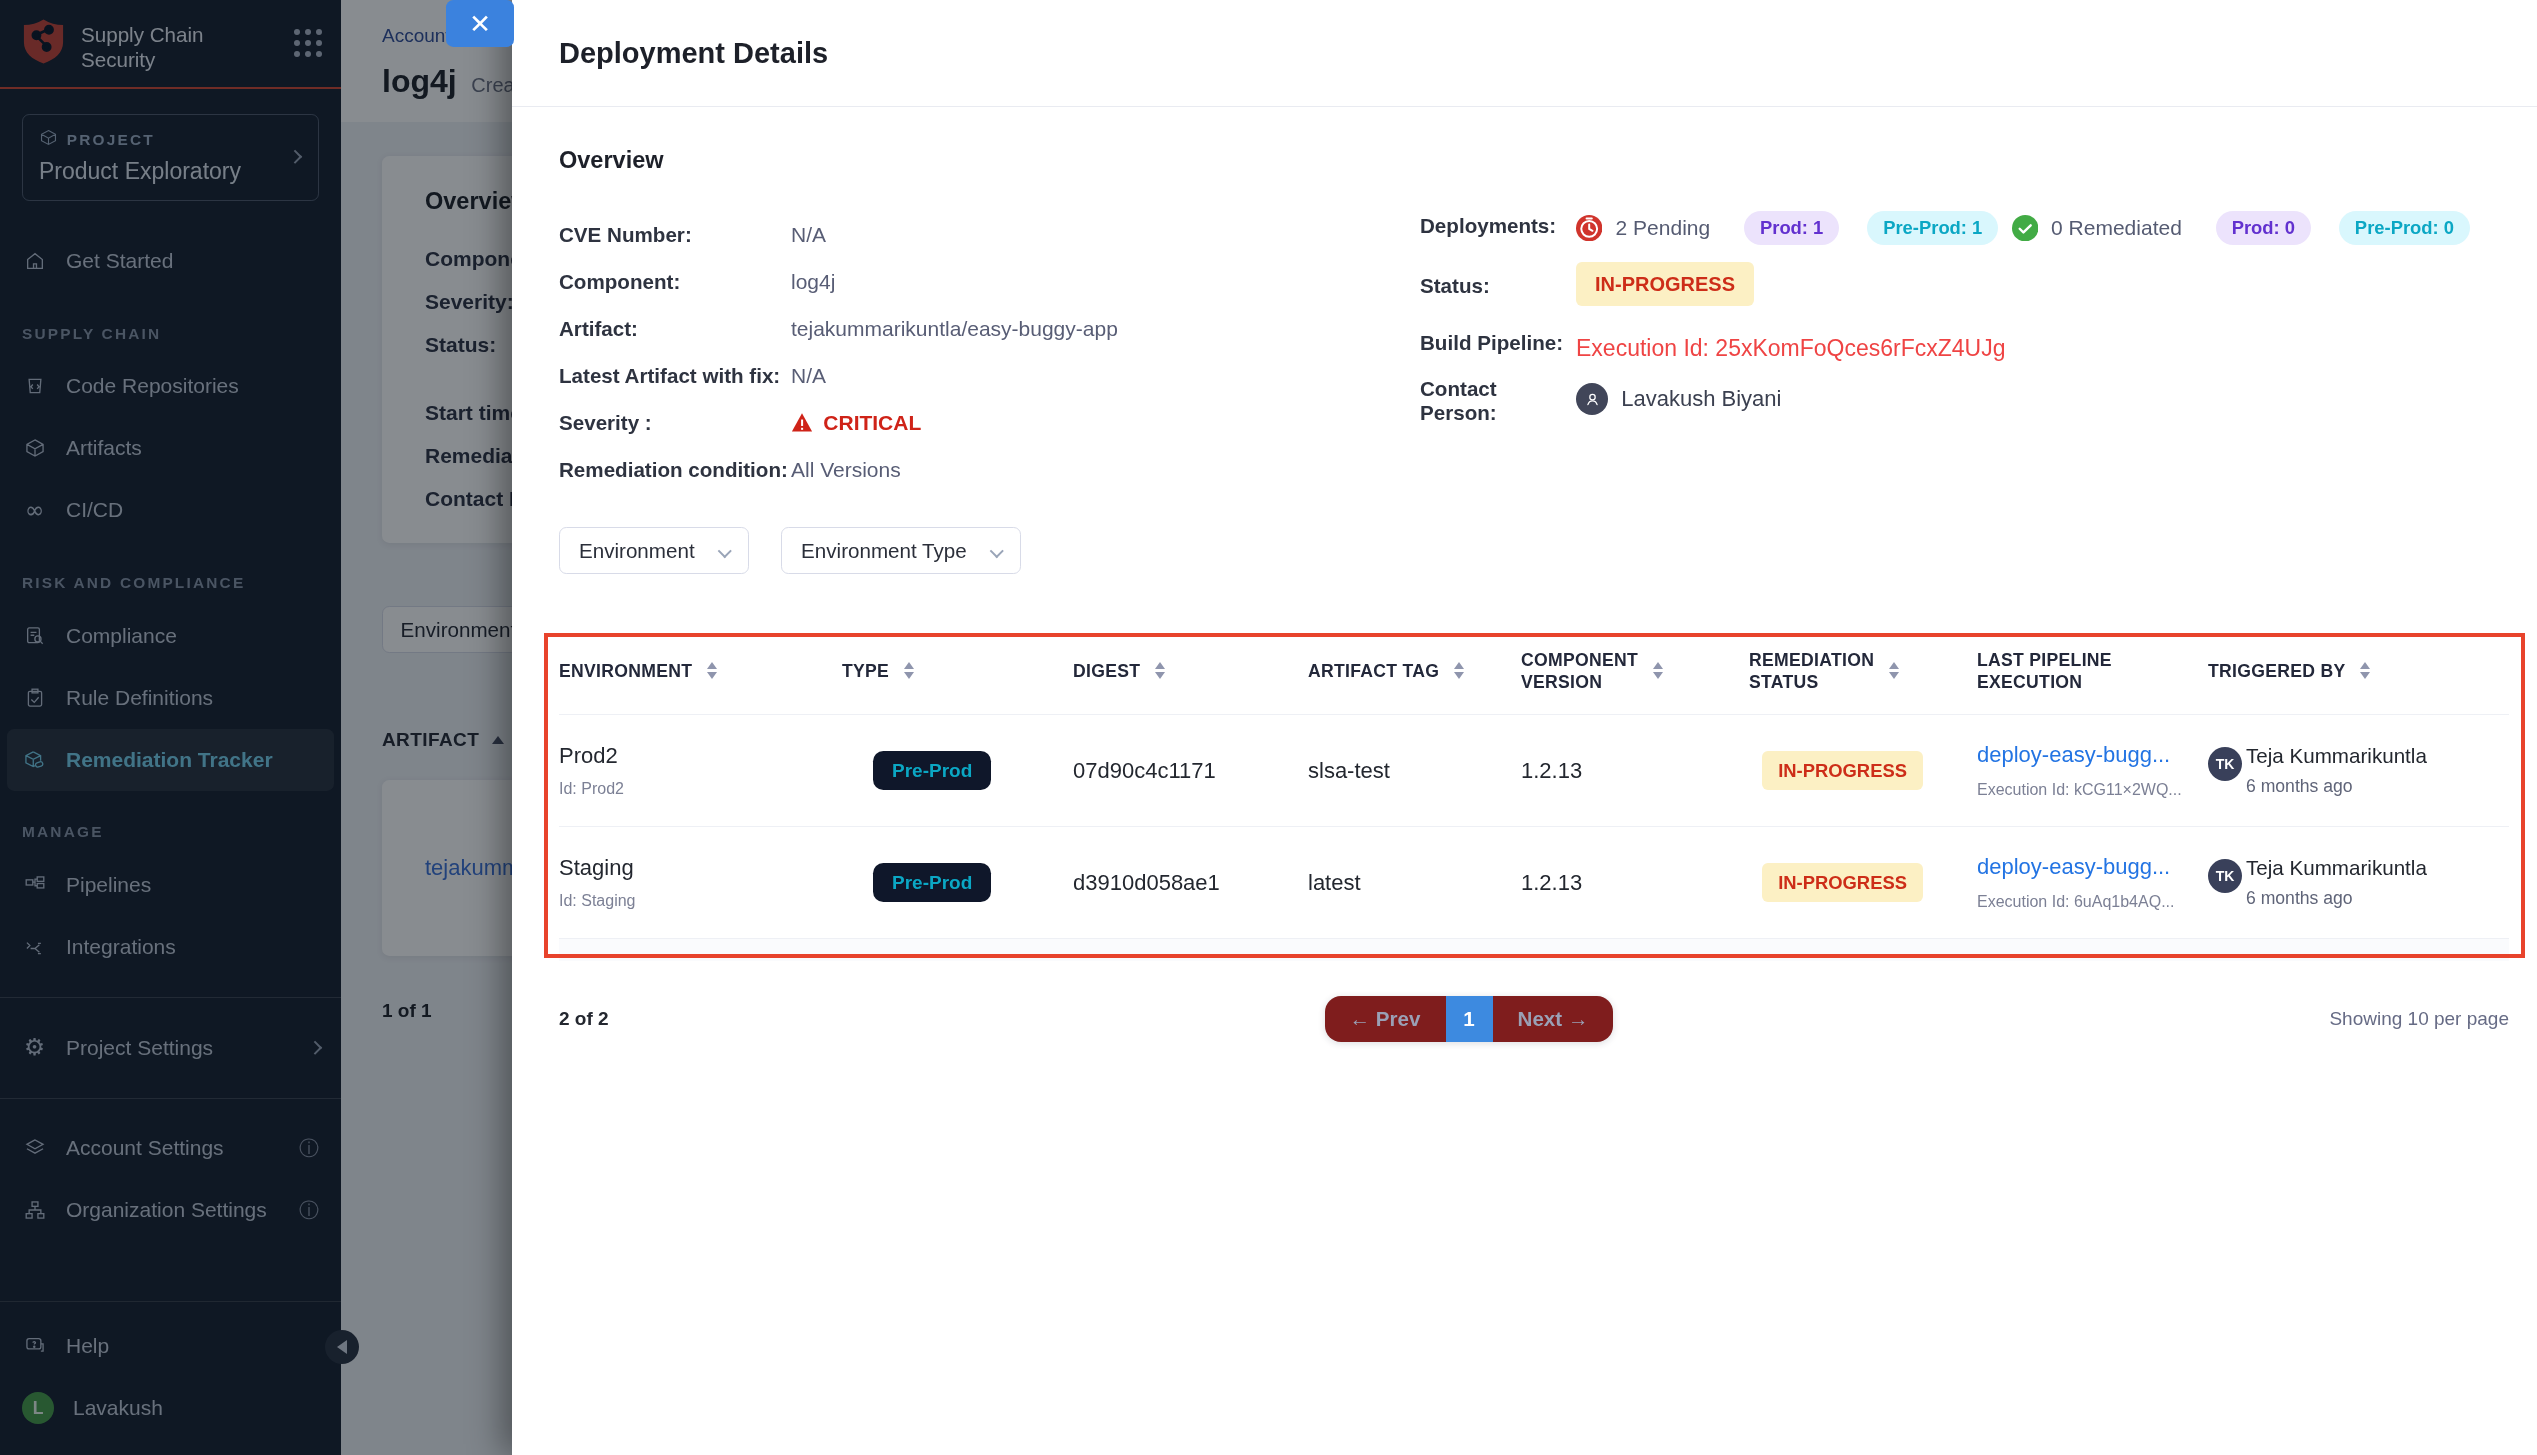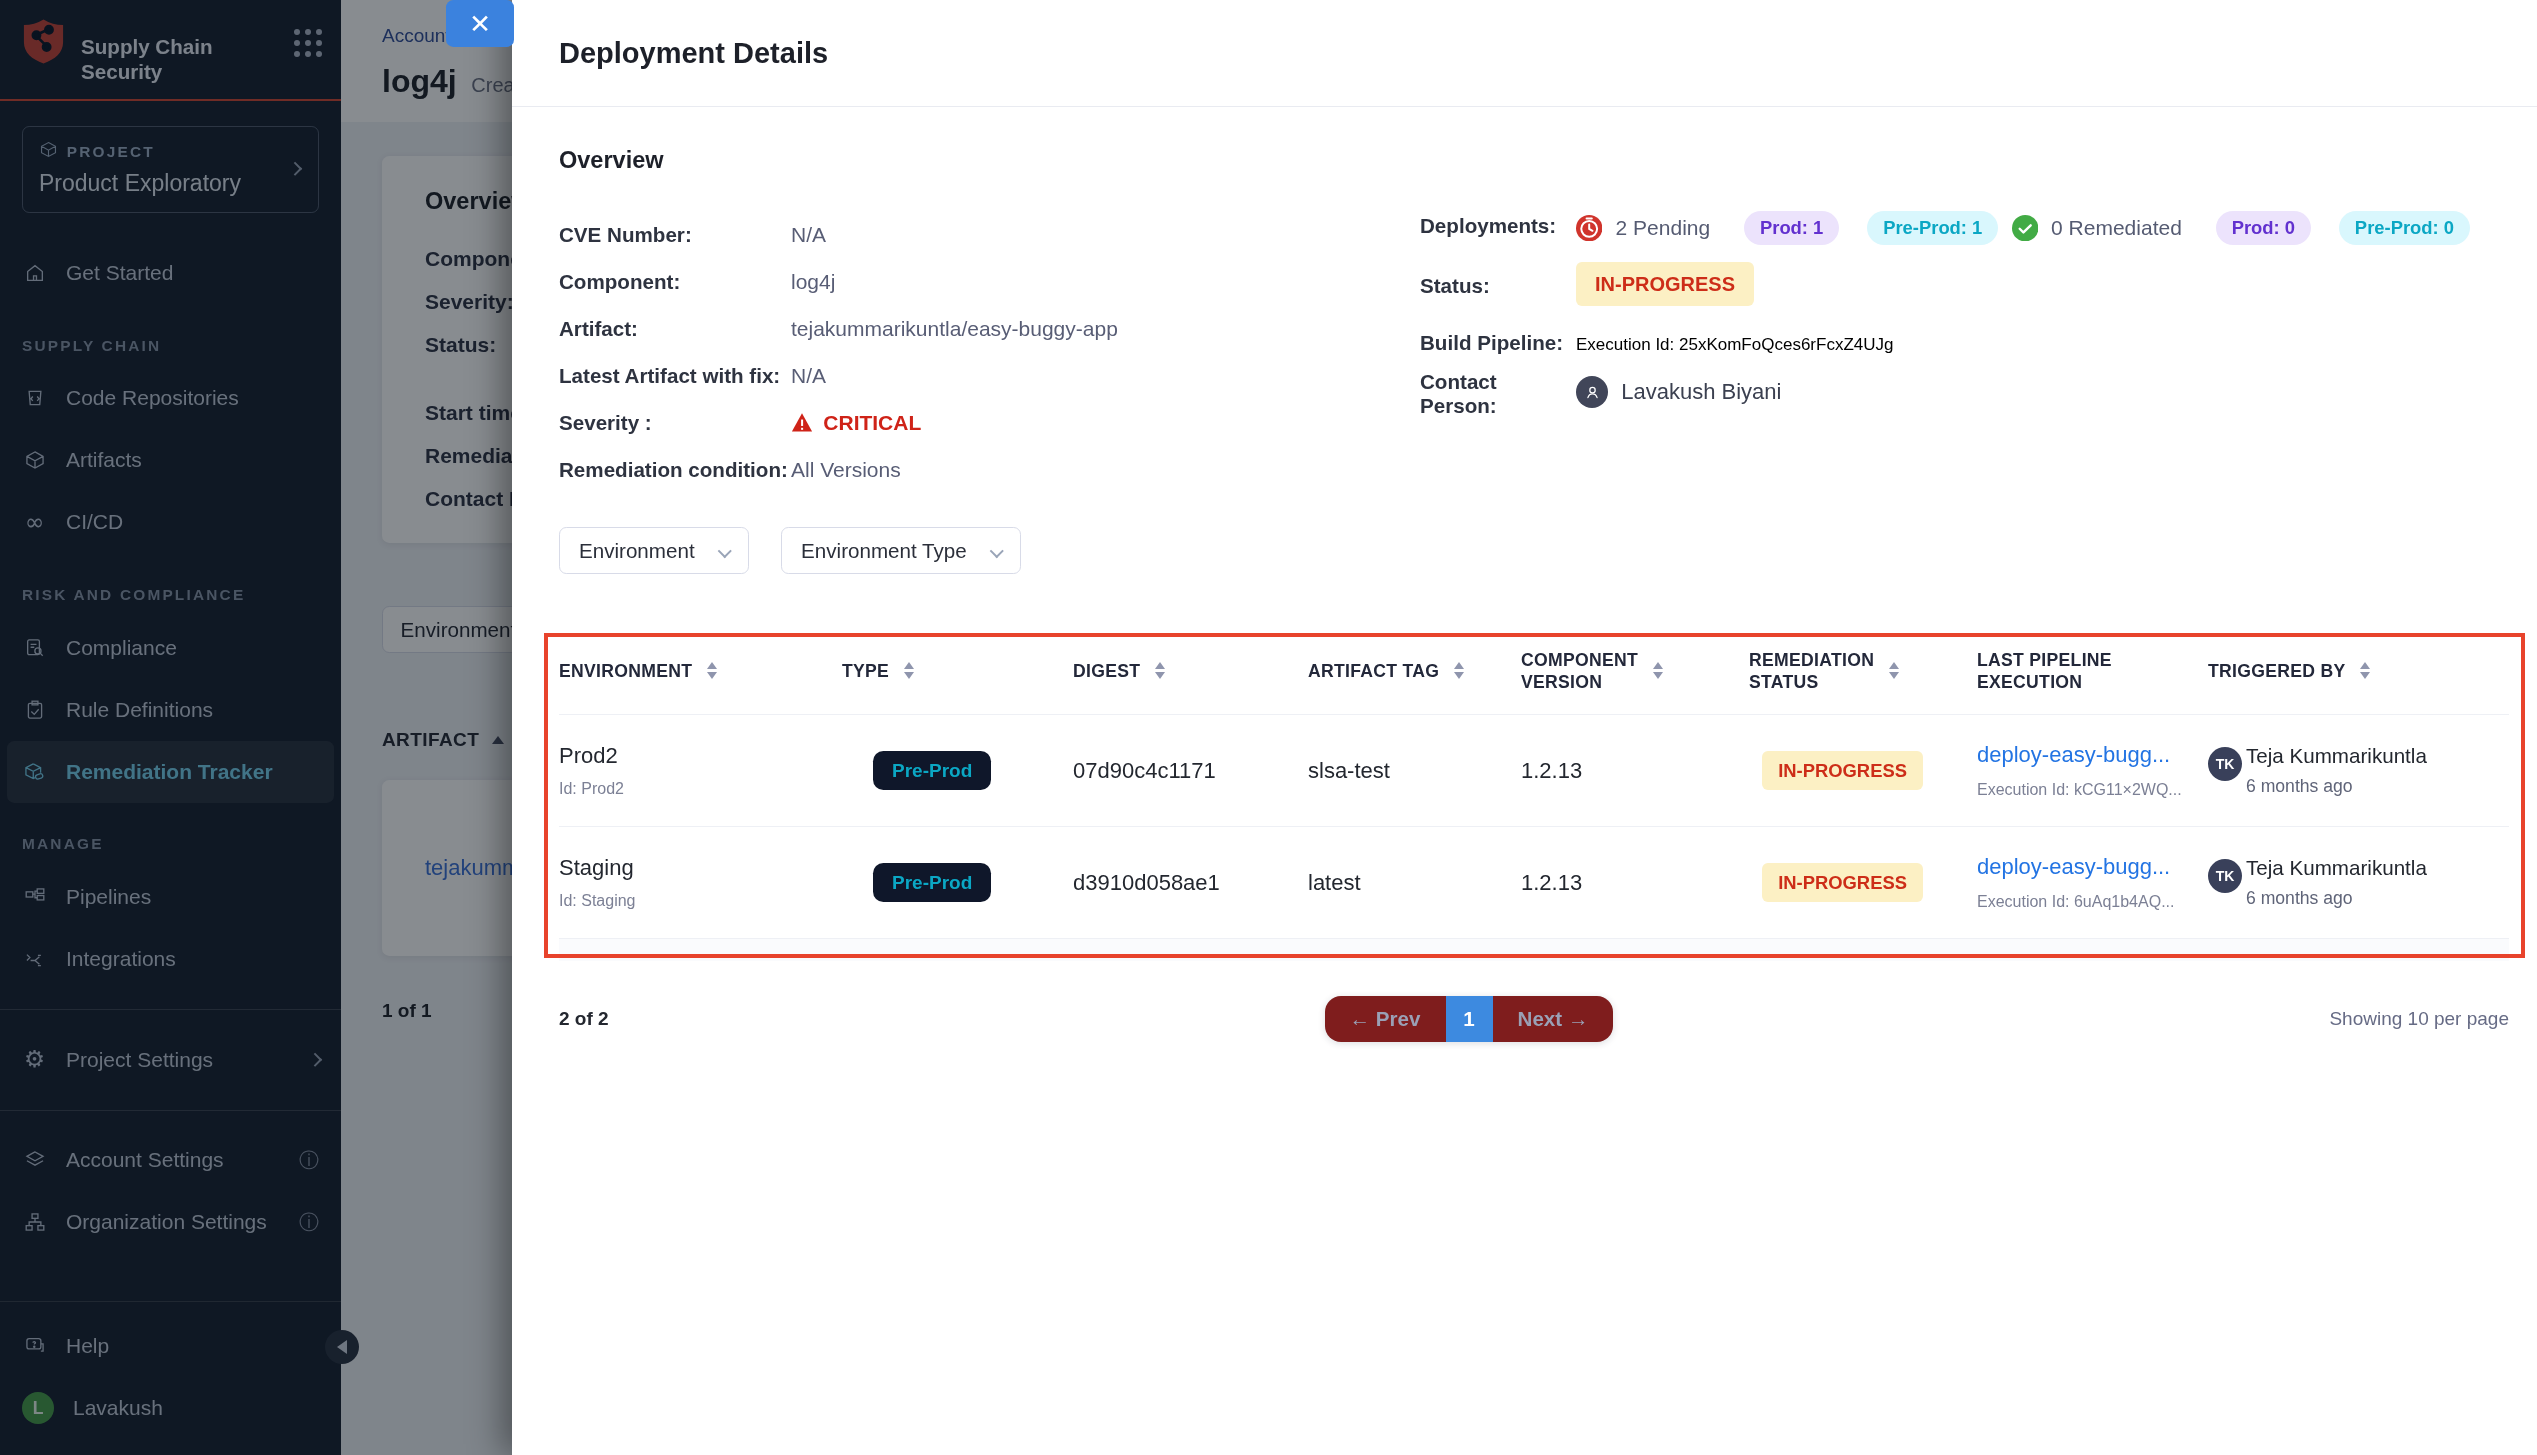--- a/index.html
+++ b/index.html
@@ -5,21 +5,21 @@
   * { box-sizing: border-box; margin: 0; padding: 0; }
   html,body { width:2538px; height:1455px; overflow:hidden; background:#fff;
               font-family:"Liberation Sans", sans-serif; }
   .stage { position:relative; width:2538px; height:1455px; }
 
   
   .sidebar { position:absolute; left:0; top:0; width:341px; height:100%;
              background:#1b2433; display:flex; flex-direction:column; z-index:1; }
   .logo-row { display:flex; align-items:flex-start; gap:16px; padding:17.6px 19px 14.7px 22px; }
   .logo-shield { flex:none; }
-  .app-title { font-size:20.6px; line-height:25px; font-weight:700; color:#e8edf5; padding-top:4.4px;margin-top:12px;}
+  .app-title { font-size:20.6px; line-height:25px; font-weight:400; color:#e8edf5; padding-top:4.4px;}
   .dots { display:grid; grid-template-columns:repeat(3,5.9px); gap:5.1px; margin-left:auto; margin-top:11.7px;}
   .dots i { width:5.9px; height:5.9px; border-radius:50%; background:#aeb8c9; }
   .sidebar-divider { height:2.2px; background:#d24b38; }
   .project-box { margin:25px 22px 0; border:1.5px solid rgba(170,185,210,.38); border-radius:7.3px;
                  padding:13.2px 16px 14.7px; position:relative; }
   .project-label { display:flex; align-items:center; gap:8.8px; font-size:15.4px; letter-spacing:2.2px;
                    color:#9fb0c6; font-weight:700; }
   .project-name { margin-top:7.3px; font-size:23px; color:#dfe6f0; }
   .chev { width:9.5px; height:9.5px; border-right:2.2px solid #9aa5b8; border-bottom:2.2px solid #9aa5b8;
           display:inline-block; }
@@ -108,21 +108,21 @@
   .dep-line { display:flex; align-items:center; gap:13.2px; }
   .dep-line .dtext { font-size:21px; color:#555b72; }
   .pill { display:inline-flex; align-items:center; border-radius:734px; font-weight:700;
           font-size:18.4px; padding:5.9px 16px; }
   .pill.prod { background:#ece3fc; color:#6231cf; margin-left:20.6px; }
   .pill.preprod { background:#d9f7fd; color:#0ba7c4; margin-left:14.7px; }
   .status-pill { display:inline-block; background:#fcf0c4; color:#cd2d18; font-weight:700;
                  font-size:20px; padding:10.3px 19px; border-radius:5.9px; }
   .r-status { margin-top:17.6px; align-items:center; }
   .r-build { margin-top:22px; }
-  .exec-id { font-size:17px; color:#000000; padding-top:7.3px;text-align:right; }
+  .exec-id { font-size:23px; color:#ef4444; padding-top:7.3px;text-align:right; }
   .r-contact { margin-top:11.7px; align-items:center; }
   .contact-val { display:flex; align-items:center; gap:13.2px; }
   .avatar-dark { width:32px; height:32px; border-radius:50%; background:#414659; display:flex;
                  align-items:center; justify-content:center; flex:none; }
   .contact-name { font-size:22px; color:#3b4050; }
 
   .filters { display:flex; gap:32px; margin-top:34px; }
   .dd-btn { height:47px; border:1.5px solid #d8dbe8; border-radius:7.3px; background:#fff;
             display:flex; align-items:center; gap:25px; padding:0 19px; font-size:20.6px;
             color:#2b2f3a; cursor:pointer; }

